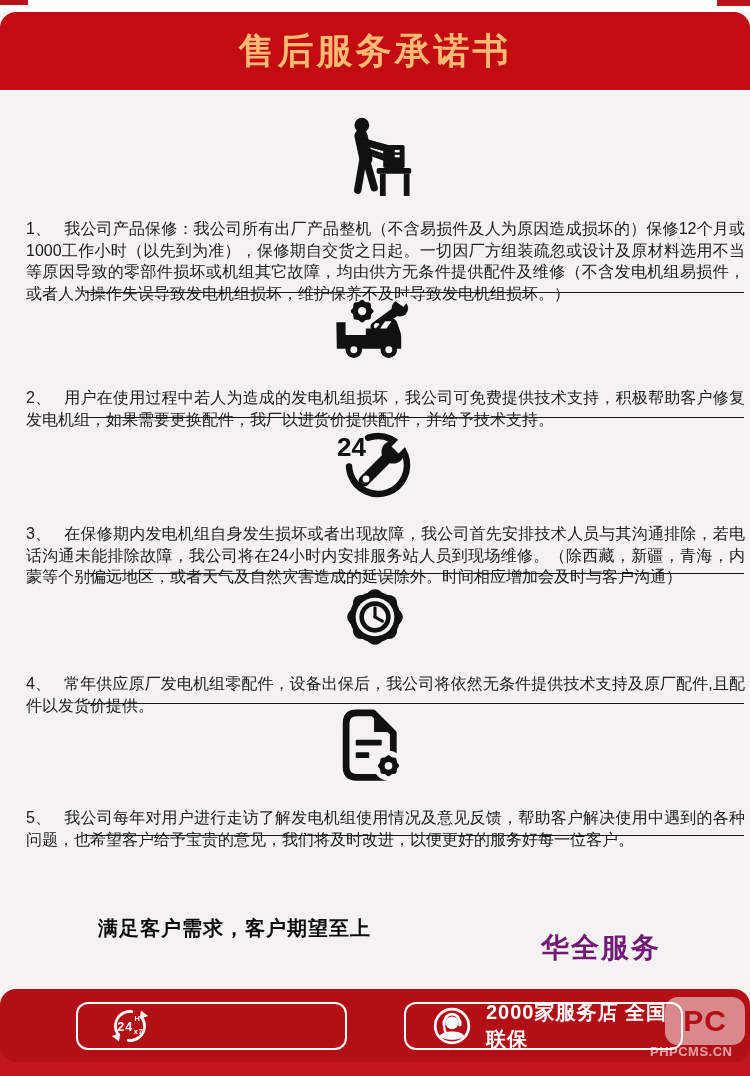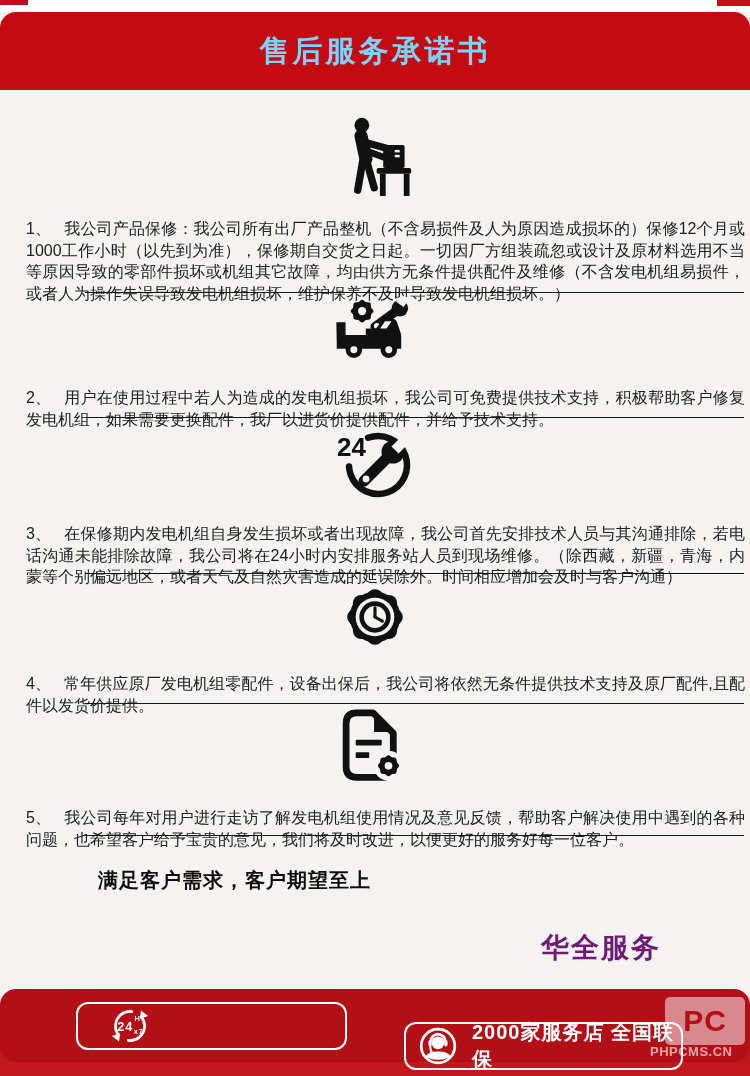--- a/index.html
+++ b/index.html
@@ -4,42 +4,42 @@
 <style>
   html,body{margin:0;padding:0;background:#ffffff;}
   body{font-family:"Liberation Sans","DejaVu Sans",sans-serif;}
   .page{position:relative;width:750px;height:1076px;margin:0 auto;background:#f4f3f1;overflow:hidden;}
   .topbg{position:absolute;top:0;left:0;width:750px;height:12px;background:#ffffff;}
   .corner{position:absolute;top:0;background:#b8121a;}
   .corner.tl{left:0;width:28px;height:5px;}
   .corner.tr{right:0;width:33px;height:6px;}
   .banner{position:absolute;top:12px;left:0;width:750px;height:78px;background:#c20c12;
           border-radius:16px 16px 0 0;display:flex;align-items:center;justify-content:center;}
-  .title{color:#7dd3fc;font-size:30px;font-weight:bold;letter-spacing:3px;}
+  .title{color:#fdba74;font-size:36px;font-weight:bold;letter-spacing:3px;}
   .icon-wrap{position:absolute;left:0;width:750px;display:flex;justify-content:center;}
   .iw1{top:117px;} .iw2{top:297px;} .iw3{top:426px;} .iw4{top:582px;} .iw5{top:708px;}
   .para{position:absolute;left:26px;width:719px;font-size:16px;line-height:21.5px;
         color:#202020;text-align:justify;}
   .p1{top:202px;} .p2{top:371px;} .p3{top:507px;} .p4{top:657px;} .p5{top:791px;}
   .num{margin-right:13px;}
   .rule{position:absolute;left:85px;width:659px;height:1px;background:#161616;}
   .r1{top:292px;} .r2{top:417px;} .r3{top:573px;} .r4{top:703px;} .r5{top:835px;}
-  .slogan{position:absolute;left:98px;top:867px;font-size:20px;font-weight:bold;color:#0d0d0d;letter-spacing:1px;}
+  .slogan{position:absolute;left:98px;top:915px;font-size:20px;font-weight:bold;color:#0d0d0d;letter-spacing:1px;}
   .brandname{position:absolute;left:541px;top:929px;font-size:28px;font-weight:bold;color:#701a75;letter-spacing:2px;}
   .tagline{position:absolute;left:629px;top:916px;font-size:19px;color:#3c3c3c;line-height:23px;letter-spacing:3px;}
   .strip{position:absolute;left:0;bottom:0;width:750px;height:42px;background:#c2181d;z-index:1;}
   .footer{position:absolute;left:0;top:989px;width:750px;height:73px;background:#b21016;border-radius:16px;z-index:2;}
   .btn{position:absolute;top:13px;height:48px;border:2px solid #ffffff;border-radius:12px;
        display:flex;align-items:center;box-sizing:border-box;background:transparent;
        color:#ffffff;font-weight:bold;font-size:20px;letter-spacing:1px;cursor:pointer;
        font-family:"Liberation Sans","DejaVu Sans",sans-serif;}
   .btn1{left:76px;width:271px;padding-left:32px;gap:20px;}
-  .btn2{left:404px;width:279px;padding-left:12px;gap:14px;margin-top:20px;}
+  .btn2{left:404px;width:279px;padding-left:26px;gap:14px;}
   .wm-logo{position:absolute;left:665px;top:997px;width:80px;height:48px;background:rgba(255,255,255,0.5);
-           border-radius:5px;display:flex;align-items:center;justify-content:center;
+           border-radius:13px;display:flex;align-items:center;justify-content:center;
            font-size:30px;font-weight:bold;color:#b21016;letter-spacing:1px;z-index:3;}
   .wm-cap{position:absolute;left:650px;top:1044px;width:100px;text-align:left;font-size:13px;
           font-weight:bold;color:rgba(255,255,255,0.62);letter-spacing:0.5px;z-index:3;}
   svg{display:block;}
 </style>
 </head>
 <body>
 
 <div class="page">
 

